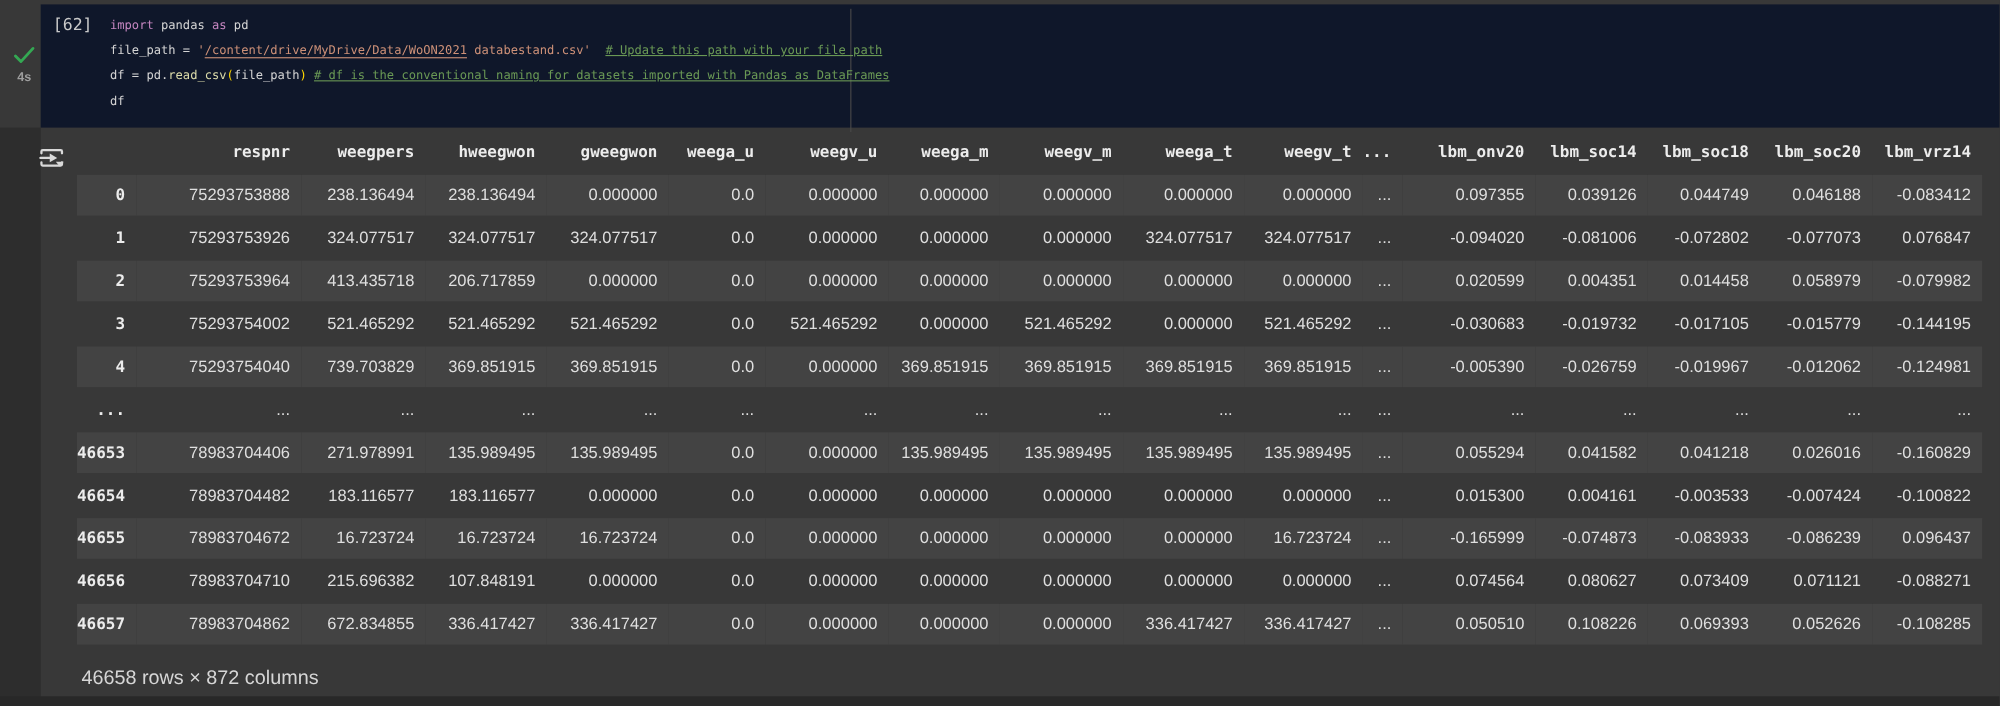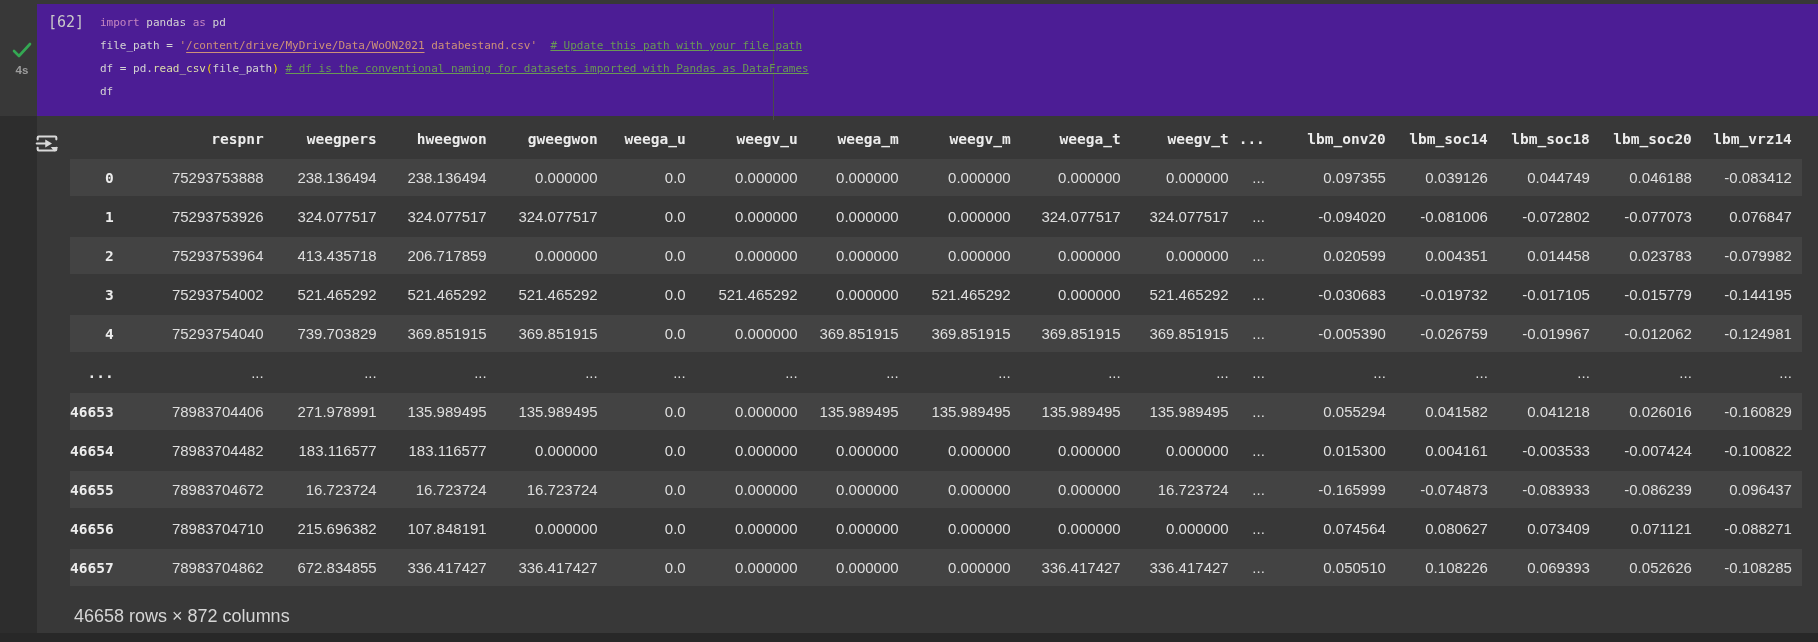--- a/index.html
+++ b/index.html
@@ -1,20 +1,20 @@
 <!DOCTYPE html>
 <html><head>
 <meta charset="utf-8">
 <style>
   html,body{margin:0;padding:0;background:#383838;}
   #app{position:relative;width:1818px;height:642px;background:#383838;overflow:hidden;
        font-family:"Liberation Sans",sans-serif;}
 
   
-  .code-cell{position:absolute;left:37px;top:4px;right:0;height:112px;background:#4c1d95;}
+  .code-cell{position:absolute;left:37px;top:4px;right:0;height:112px;background:#0f172a;}
   .exec-count{position:absolute;left:11px;top:7px;
        font-family:"DejaVu Sans Mono",monospace;font-size:15px;line-height:23px;color:#c9c9c9;cursor:pointer;}
   .code-lines{position:absolute;left:63px;top:7px;
        font-family:"DejaVu Sans Mono",monospace;font-size:11px;line-height:23px;white-space:pre;}
   .column-ruler{position:absolute;left:736px;top:4px;width:1px;height:112px;background:#4a4a4a;}
   .tok-kw{color:#c586c0;}
   .tok-pl{color:#d4d4d4;}
   .tok-str{color:#ce9178;}
   .tok-strlink{color:#ce9178;text-decoration:underline;text-underline-offset:3px;}
   .tok-com{color:#6a9955;text-decoration:underline;}
@@ -166,21 +166,21 @@
             <td>0.0</td>
             <td>0.000000</td>
             <td>0.000000</td>
             <td>0.000000</td>
             <td>0.000000</td>
             <td>0.000000</td>
             <td>...</td>
             <td>0.020599</td>
             <td>0.004351</td>
             <td>0.014458</td>
-            <td>0.023783</td>
+            <td>0.058979</td>
             <td>-0.079982</td>
           </tr>
           <tr>
             <th>3</th>
             <td>75293754002</td>
             <td>521.465292</td>
             <td>521.465292</td>
             <td>521.465292</td>
             <td>0.0</td>
             <td>521.465292</td>

